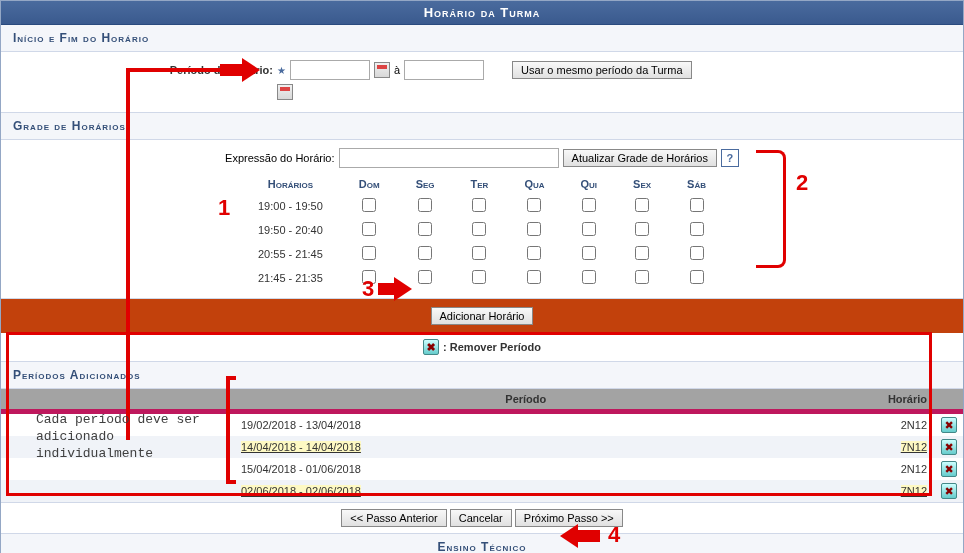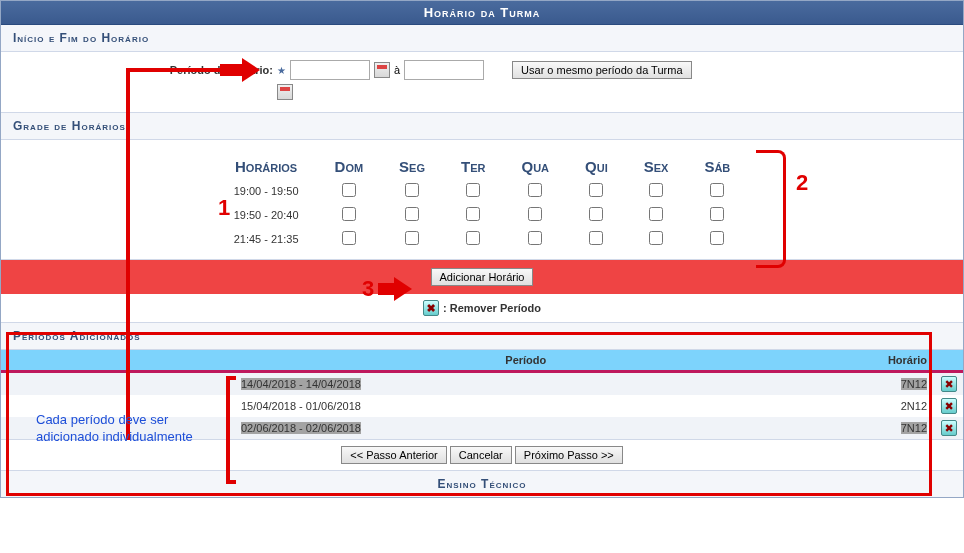--- a/index.html
+++ b/index.html
@@ -97,36 +97,36 @@
     font-size: 11px;
   }
   .grid-table {
     margin: 6px auto 0;
     border-collapse: separate;
     border-spacing: 0;
   }
   .grid-table th {
     color: #344f78;
     font-variant: small-caps;
-    font-size: 15px;
+    font-size: 11px;
     font-weight: bold;
     padding: 4px 18px;
     text-align: center;
   }
   .grid-table td {
     padding: 4px 18px;
     text-align: center;
     color: #333;
   }
   .grid-table td.time-col { text-align: center; color: #333; }
   .cb { width: 14px; height: 14px; }
   .add-row {
     text-align: center;
     padding: 8px 0;
-    background: #ef4444;
+    background: #c2410c;
     border-top: 1px solid #d0d8e8;
   }
   .remove-legend {
     text-align: center;
     padding: 6px 0;
     font-weight: bold;
     color: #333;
     display: flex;
     align-items: center;
     justify-content: center;
@@ -143,35 +143,35 @@
     justify-content: center;
     color: #800;
     font-size: 11px;
     line-height: 1;
   }
   .data-table {
     width: 100%;
     border-collapse: collapse;
   }
   .data-table th {
-    background: #7dd3fc;
+    background: #a3a3a3;
     color: #333;
     font-weight: bold;
     font-size: 11px;
     padding: 4px 6px;
     text-align: center;
-    border-bottom: 3px solid #be185d;
+    border-bottom: 5px solid #be185d;
   }
   .data-table td {
     padding: 3px 6px;
     font-size: 11px;
     color: #333;
   }
   .data-table tr.alt td { background: #f0f3f8; }
-  .hl { background: #a3a3a3; }
+  .hl { background: #fef9c3; text-decoration: underline; }
   .period-col { padding-left: 240px !important; text-align: left; }
   .hor-col { text-align: right; padding-right: 8px !important; }
   .act-col { width: 28px; text-align: center; }
   .nav-row {
     text-align: center;
     padding: 6px 0;
     background: #fff;
   }
   .footer-label {
     text-align: center;
@@ -187,23 +187,23 @@
   
   .anno { position: absolute; z-index: 50; pointer-events: none; }
   .red-box { border: 3px solid #e00000; }
   .anno-num {
     color: #e00000;
     font-weight: bold;
     font-size: 22px;
     font-family: Arial, sans-serif;
   }
   .anno-text {
-    color: #1d4ed8;
+    color: #404040;
     font-size: 13px;
-    font-family: Liberation Sans, sans-serif;
+    font-family: Liberation Mono, monospace;
     line-height: 1.3;
   }
   .red-line { background: #e00000; position: absolute; }
   .arrow-right {
     width: 0; height: 0;
     border-top: 12px solid transparent;
     border-bottom: 12px solid transparent;
     border-left: 18px solid #e00000;
   }
   .arrow-shaft {
@@ -238,20 +238,26 @@
       </div>
       <div class="field-row" style="padding-left:264px;">
         <span class="cal-icon"></span>
       </div>
     </div>
   </div>
 
   <div class="section">
     <div class="section-header">Grade de Horários</div>
     <div class="section-body">
+      <div class="field-row" style="justify-content:center;">
+        <span style="font-weight:normal;">Expressão do Horário:</span>
+        <input class="text-input expr-input" value="" style="">
+        <button class="btn">Atualizar Grade de Horários</button>
+        <span class="help-icon">?</span>
+      </div>
       <table class="grid-table">
         <thead>
           <tr>
             <th>Horários</th>
             <th>Dom</th>
             <th>Seg</th>
             <th>Ter</th>
             <th>Qua</th>
             <th>Qui</th>
             <th>Sex</th>
@@ -264,20 +270,30 @@
               <td><input type="checkbox" class="cb" style=""></td>
               <td><input type="checkbox" class="cb" style=""></td>
               <td><input type="checkbox" class="cb" style=""></td>
               <td><input type="checkbox" class="cb" style=""></td>
               <td><input type="checkbox" class="cb" style=""></td>
               <td><input type="checkbox" class="cb" style=""></td>
               <td><input type="checkbox" class="cb" style=""></td>
             </tr>
             <tr>
               <td class="time-col">19:50 - 20:40</td>
+              <td><input type="checkbox" class="cb" style=""></td>
+              <td><input type="checkbox" class="cb" style=""></td>
+              <td><input type="checkbox" class="cb" style=""></td>
+              <td><input type="checkbox" class="cb" style=""></td>
+              <td><input type="checkbox" class="cb" style=""></td>
+              <td><input type="checkbox" class="cb" style=""></td>
+              <td><input type="checkbox" class="cb" style=""></td>
+            </tr>
+            <tr>
+              <td class="time-col">20:55 - 21:45</td>
               <td><input type="checkbox" class="cb" style=""></td>
               <td><input type="checkbox" class="cb" style=""></td>
               <td><input type="checkbox" class="cb" style=""></td>
               <td><input type="checkbox" class="cb" style=""></td>
               <td><input type="checkbox" class="cb" style=""></td>
               <td><input type="checkbox" class="cb" style=""></td>
               <td><input type="checkbox" class="cb" style=""></td>
             </tr>
             <tr>
               <td class="time-col">21:45 - 21:35</td>
@@ -305,20 +321,25 @@
     <div class="section-header">Períodos Adicionados</div>
     <table class="data-table">
       <thead>
         <tr>
           <th class="period-col" style="text-align:center;">Período</th>
           <th class="hor-col" style="text-align:right;">Horário</th>
           <th class="act-col"></th>
         </tr>
       </thead>
       <tbody id="periods-body">
+          <tr>
+            <td class="period-col">19/02/2018 - 13/04/2018</td>
+            <td class="hor-col">2N12</td>
+            <td class="act-col"><span class="remove-icon">✖</span></td>
+          </tr>
           <tr class="alt">
             <td class="period-col"><span class="hl">14/04/2018 - 14/04/2018</span></td>
             <td class="hor-col"><span class="hl">7N12</span></td>
             <td class="act-col"><span class="remove-icon">✖</span></td>
           </tr>
           <tr>
             <td class="period-col">15/04/2018 - 01/06/2018</td>
             <td class="hor-col">2N12</td>
             <td class="act-col"><span class="remove-icon">✖</span></td>
           </tr>

